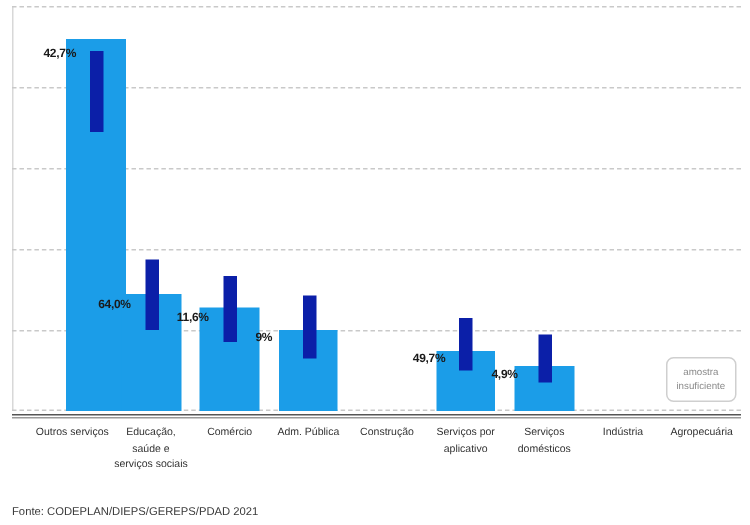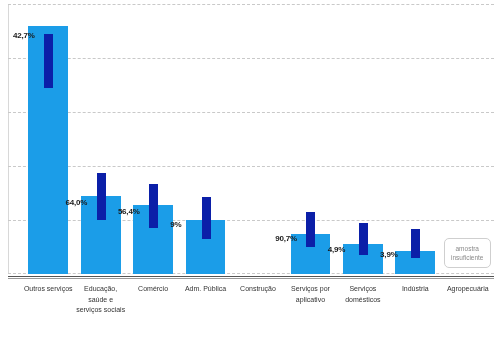--- a/index.html
+++ b/index.html
@@ -125,54 +125,49 @@
     <div class="yaxis"></div>
 
     <div class="gridline" style="top:0px;"></div>
     <div class="gridline" style="top:54px;"></div>
     <div class="gridline" style="top:108px;"></div>
     <div class="gridline" style="top:162px;"></div>
     <div class="gridline" style="top:216px;"></div>
     <div class="baseline" style="top:269px;"></div>
 
     <div class="bars" id="bars-layer">
-        <div class="slot" style="left: 14px; width: 52.4444px;">
+        <div class="slot" style="left: 30px; width: 52.4444px;">
           <div class="bar" style="height: 248.4px; background: rgb(27, 157, 232);"></div>
           <div class="marker" style="top: 29.7px; height: 54px; background: rgb(11, 31, 168);"></div>
           <div class="vallabel" style="bottom: 233.55px; left: -9px;">42,7%</div>
         </div>
         <div class="slot" style="left: 66.4444px; width: 52.4444px;">
           <div class="bar" style="height: 78.3px; background: rgb(27, 157, 232);"></div>
           <div class="marker" style="top: 168.75px; height: 47.25px; background: rgb(11, 31, 168);"></div>
           <div class="vallabel" style="bottom: 67.5px; left: -9px;">64,0%</div>
         </div>
         <div class="slot" style="left: 118.889px; width: 52.4444px;">
           <div class="bar" style="height: 68.85px; background: rgb(27, 157, 232);"></div>
           <div class="marker" style="top: 179.55px; height: 44.55px; background: rgb(11, 31, 168);"></div>
-          <div class="vallabel" style="bottom: 58.05px; left: -9px;">56,4%</div>
+          <div class="vallabel" style="bottom: 58.05px; left: -9px;">11,6%</div>
         </div>
         <div class="slot" style="left: 171.333px; width: 52.4444px;">
           <div class="bar" style="height: 54px; background: rgb(27, 157, 232);"></div>
           <div class="marker" style="top: 193.05px; height: 41.85px; background: rgb(11, 31, 168);"></div>
           <div class="vallabel" style="bottom: 44.55px; left: -9px;">9%</div>
         </div>
         <div class="slot" style="left: 276.222px; width: 52.4444px;">
           <div class="bar" style="height: 40.5px; background: rgb(27, 157, 232);"></div>
           <div class="marker" style="top: 207.9px; height: 35.1px; background: rgb(11, 31, 168);"></div>
-          <div class="vallabel" style="bottom: 31.05px; left: -9px;">90,7%</div>
+          <div class="vallabel" style="bottom: 31.05px; left: -9px;">49,7%</div>
         </div>
         <div class="slot" style="left: 328.667px; width: 52.4444px;">
           <div class="bar" style="height: 29.7px; background: rgb(27, 157, 232);"></div>
           <div class="marker" style="top: 218.7px; height: 32.4px; background: rgb(11, 31, 168);"></div>
           <div class="vallabel" style="bottom: 20.25px; left: -9px;">4,9%</div>
-        </div>
-        <div class="slot" style="left: 381.111px; width: 52.4444px;">
-          <div class="bar" style="height: 22.95px; background: rgb(27, 157, 232);"></div>
-          <div class="marker" style="top: 225.45px; height: 28.35px; background: rgb(11, 31, 168);"></div>
-          <div class="vallabel" style="bottom: 14.85px; left: -9px;">3,9%</div>
         </div>
         <div class="slot" style="left: 433.556px; width: 52.4444px;">
           <div class="nosample" style="bottom: 6px; left: 4%; width: 90%; height: 30px;">
             <span>amostra</span>
             <span>insuficiente</span>
           </div>
         </div>
       </div>
   </div>
 
@@ -183,14 +178,15 @@
         <div class="catwrap" style="left: 118.889px; width: 52.4444px;">Comércio</div>
         <div class="catwrap" style="left: 171.333px; width: 52.4444px;">Adm. Pública</div>
         <div class="catwrap" style="left: 223.778px; width: 52.4444px;">Construção</div>
         <div class="catwrap" style="left: 276.222px; width: 52.4444px;">Serviços por aplicativo</div>
         <div class="catwrap" style="left: 328.667px; width: 52.4444px;">Serviços domésticos</div>
         <div class="catwrap" style="left: 381.111px; width: 52.4444px;">Indústria</div>
         <div class="catwrap" style="left: 433.556px; width: 52.4444px;">Agropecuária</div>
       </div>
   </div>
 
+  <div class="footer">Fonte: CODEPLAN/DIEPS/GEREPS/PDAD 2021</div>
 
 </div>
 
 </body></html>

